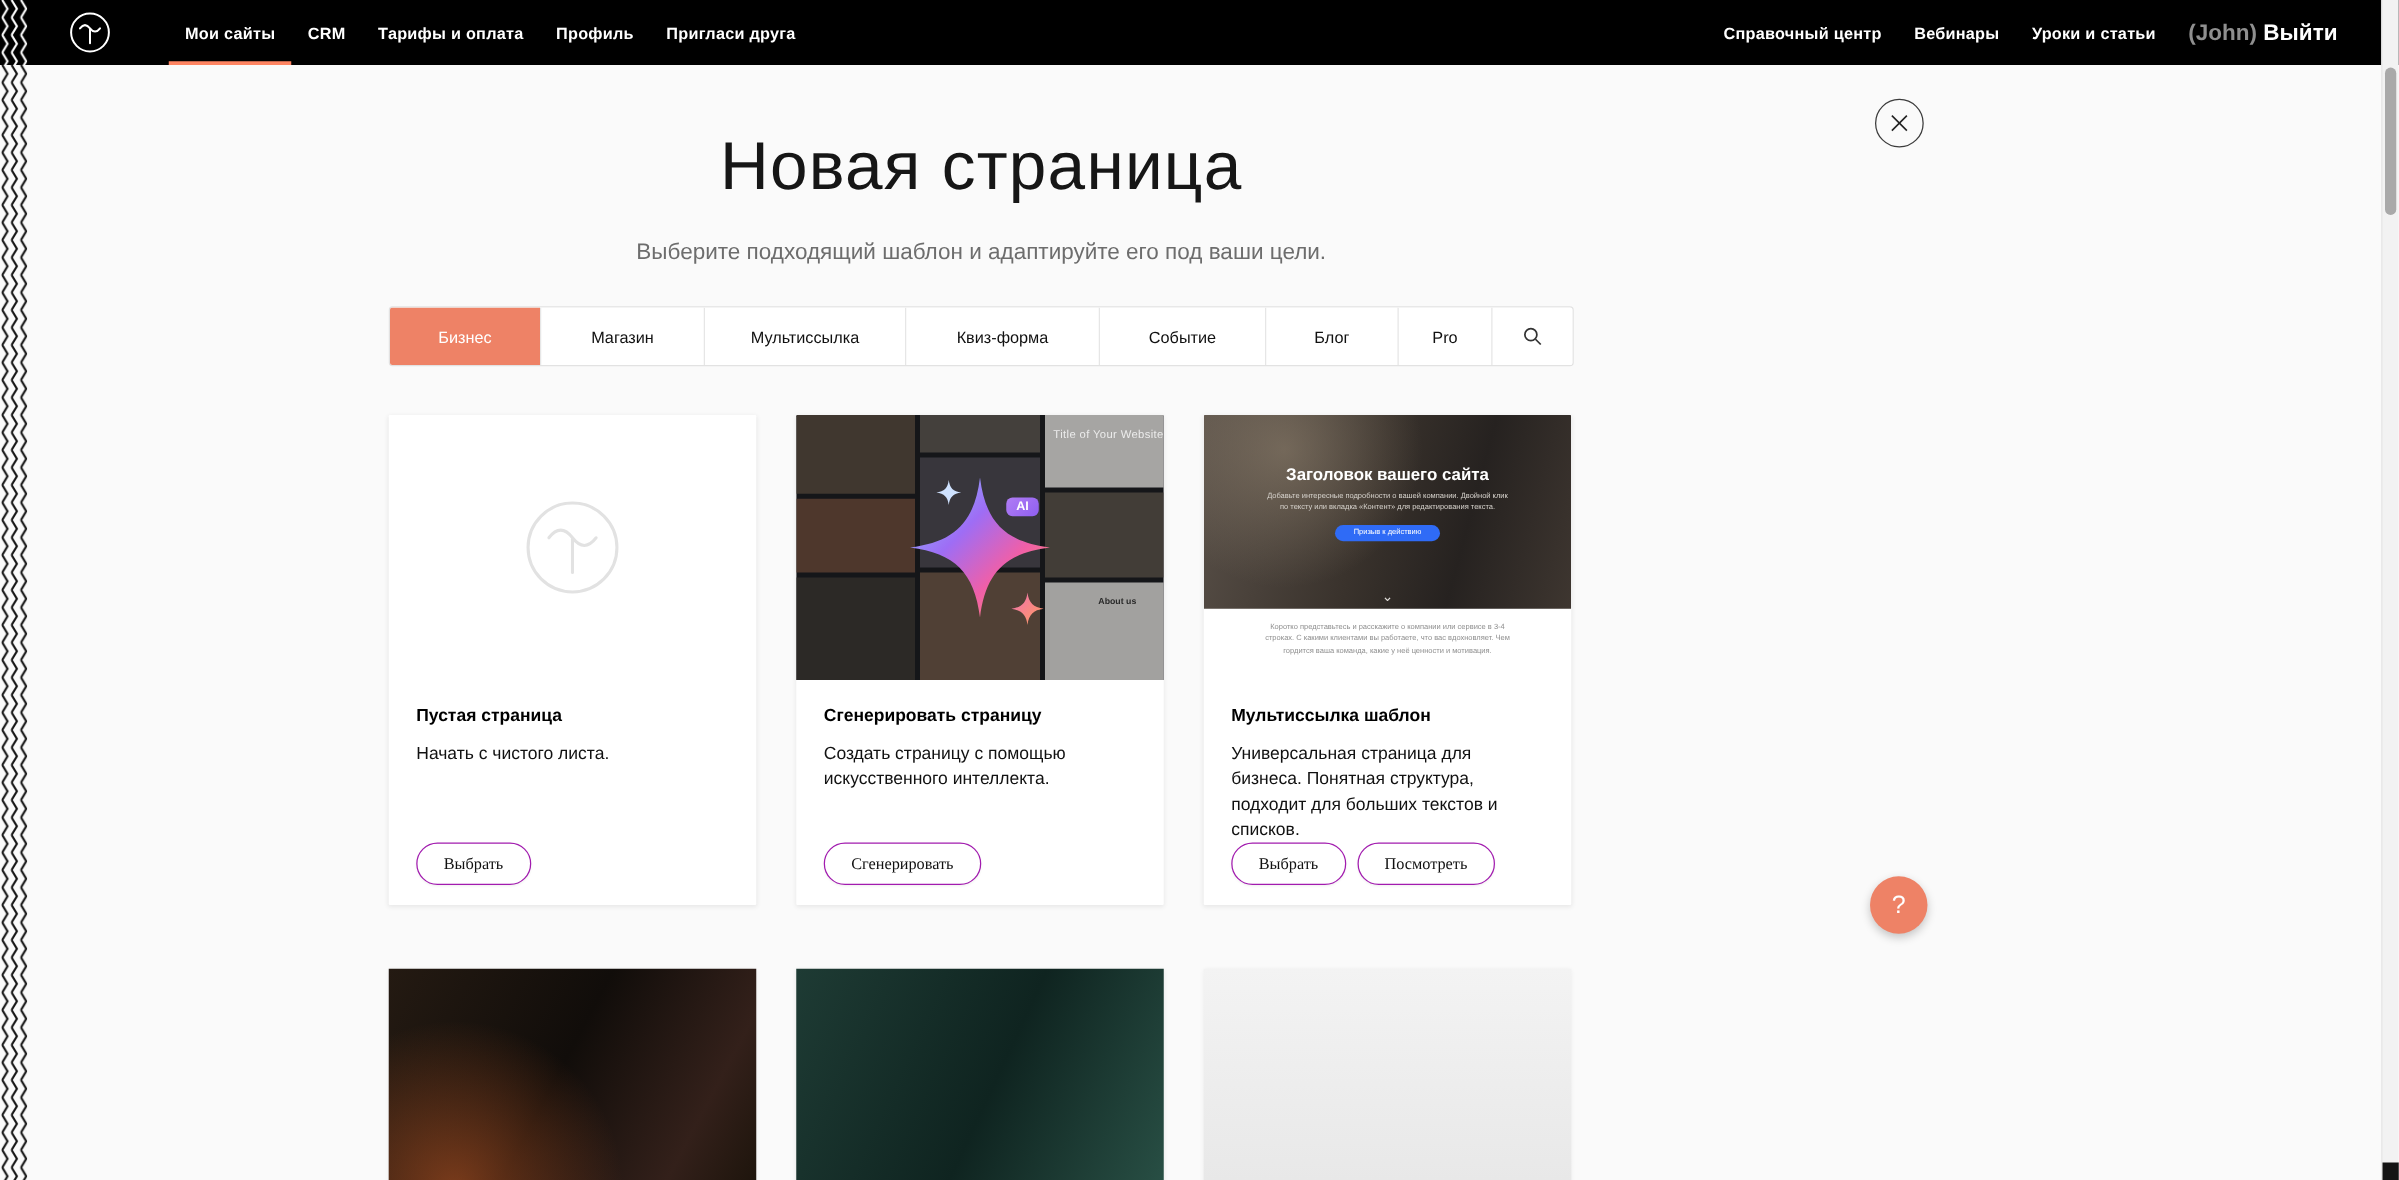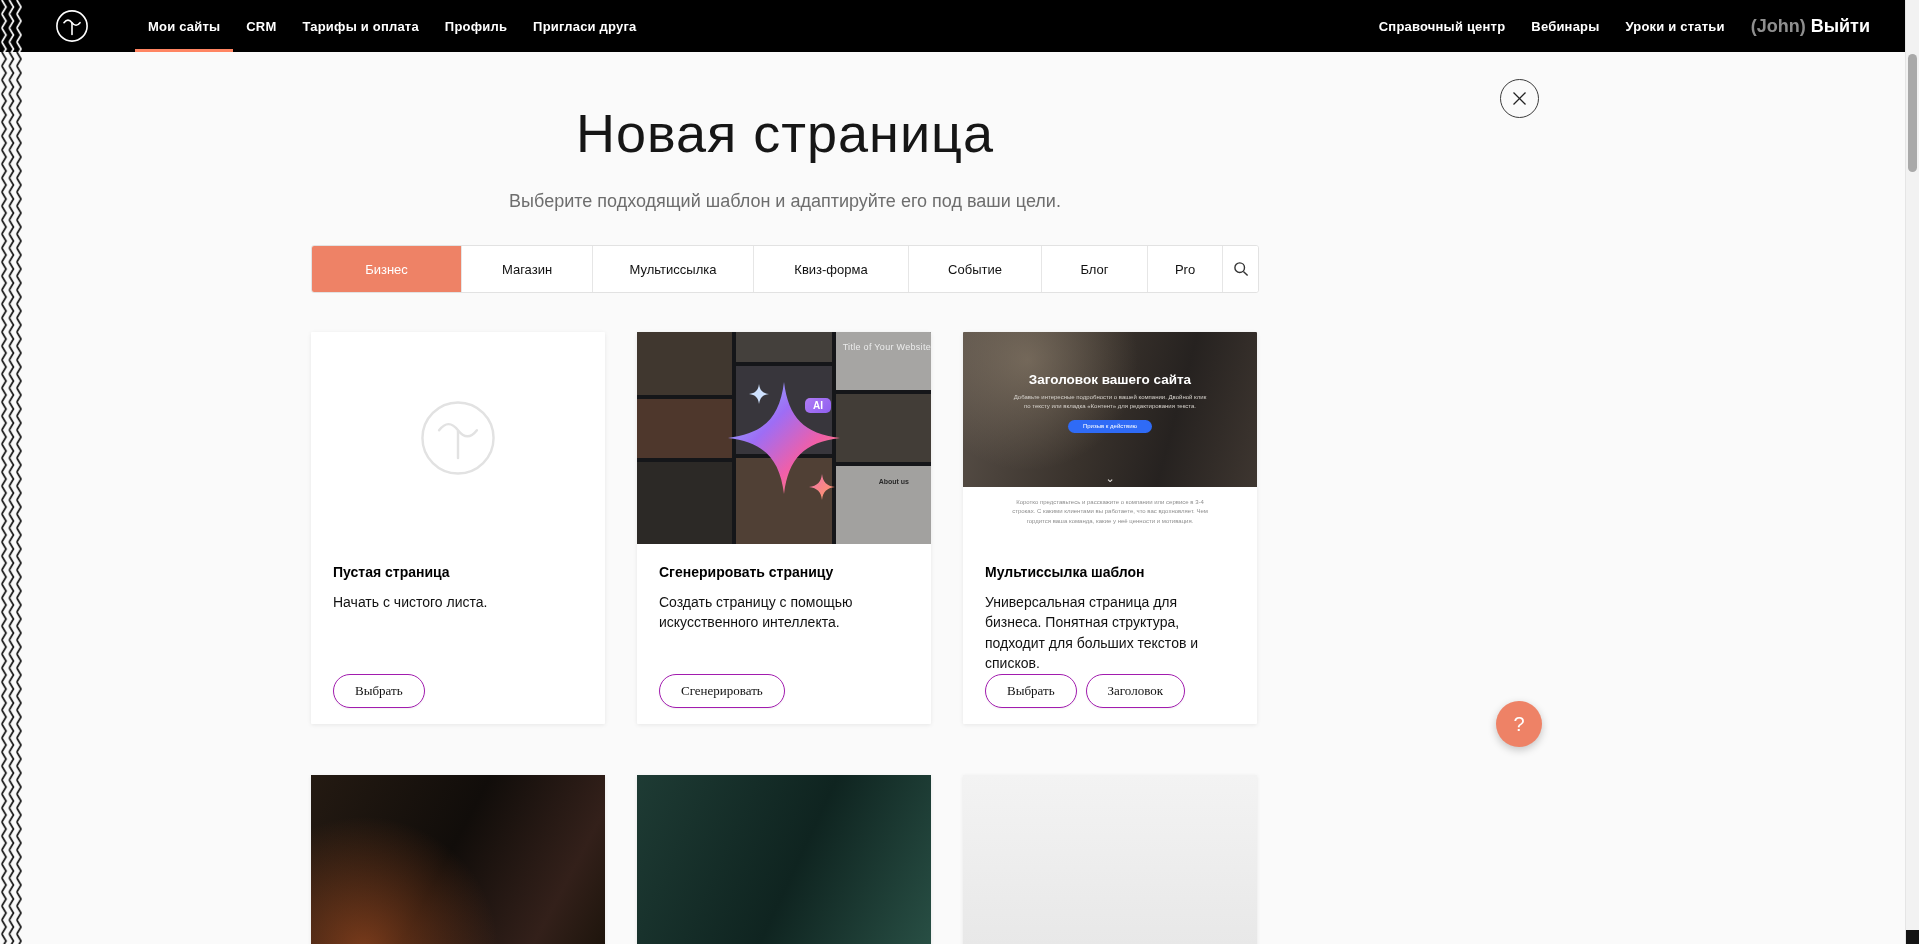--- a/index.html
+++ b/index.html
@@ -56,21 +56,21 @@
     margin-top: 33px; display: flex; height: 48px;
     background: #fff; border: 1px solid #e2e2e2; border-radius: 3px; overflow: hidden;
   }
   .tab {
     display: flex; align-items: center; justify-content: center;
     font-size: 13px; color: #111; cursor: pointer;
     border-left: 1px solid #e6e6e6; background: #fff;
   }
   .tab:first-child { border-left: none; }
   .tab.active { background: #ee8266; color: #fff; border-left-color: #ee8266; }
-  .tab-w0 { width: 149px; } .tab-w1 { width: 131px; } .tab-w2 { width: 161px; }
+  .tab-w0 { width: 120px; } .tab-w1 { width: 131px; } .tab-w2 { width: 161px; }
   .tab-w3 { width: 155px; } .tab-w4 { width: 133px; } .tab-w5 { width: 106px; }
   .tab-w6 { width: 75px; }  .tab-search { width: 57px; flex: 1; }
 
   
   .cards-row { margin-top: 39px; display: flex; gap: 32px; }
   .card {
     width: 294px; height: 392px; background: #fff; border-radius: 1px;
     box-shadow: 0 1px 4px rgba(0,0,0,.08); position: relative; overflow: hidden;
     display: flex; flex-direction: column;
   }
@@ -329,21 +329,21 @@
           </div>
           <div class="tpl-white">
             <div class="tpl-body-text">Коротко представьтесь и расскажите о компании или сервисе в 3-4 строках. С какими клиентами вы работаете, что вас вдохновляет. Чем гордится ваша команда, какие у неё ценности и мотивация.</div>
           </div>
         </div>
         <div class="card-body">
           <div class="card-title">Мультиссылка шаблон</div>
           <div class="card-desc">Универсальная страница для бизнеса. Понятная структура, подходит для больших текстов и списков.</div>
           <div class="card-actions">
             <button class="pill-btn">Выбрать</button>
-            <button class="pill-btn">Заголовок</button>
+            <button class="pill-btn">Посмотреть</button>
           </div>
         </div>
       </div>
 
     </div>
 
     <div class="cards-row2">
       <div class="stub stub-1"></div>
       <div class="stub stub-2"></div>
       <div class="stub stub-3"></div>

